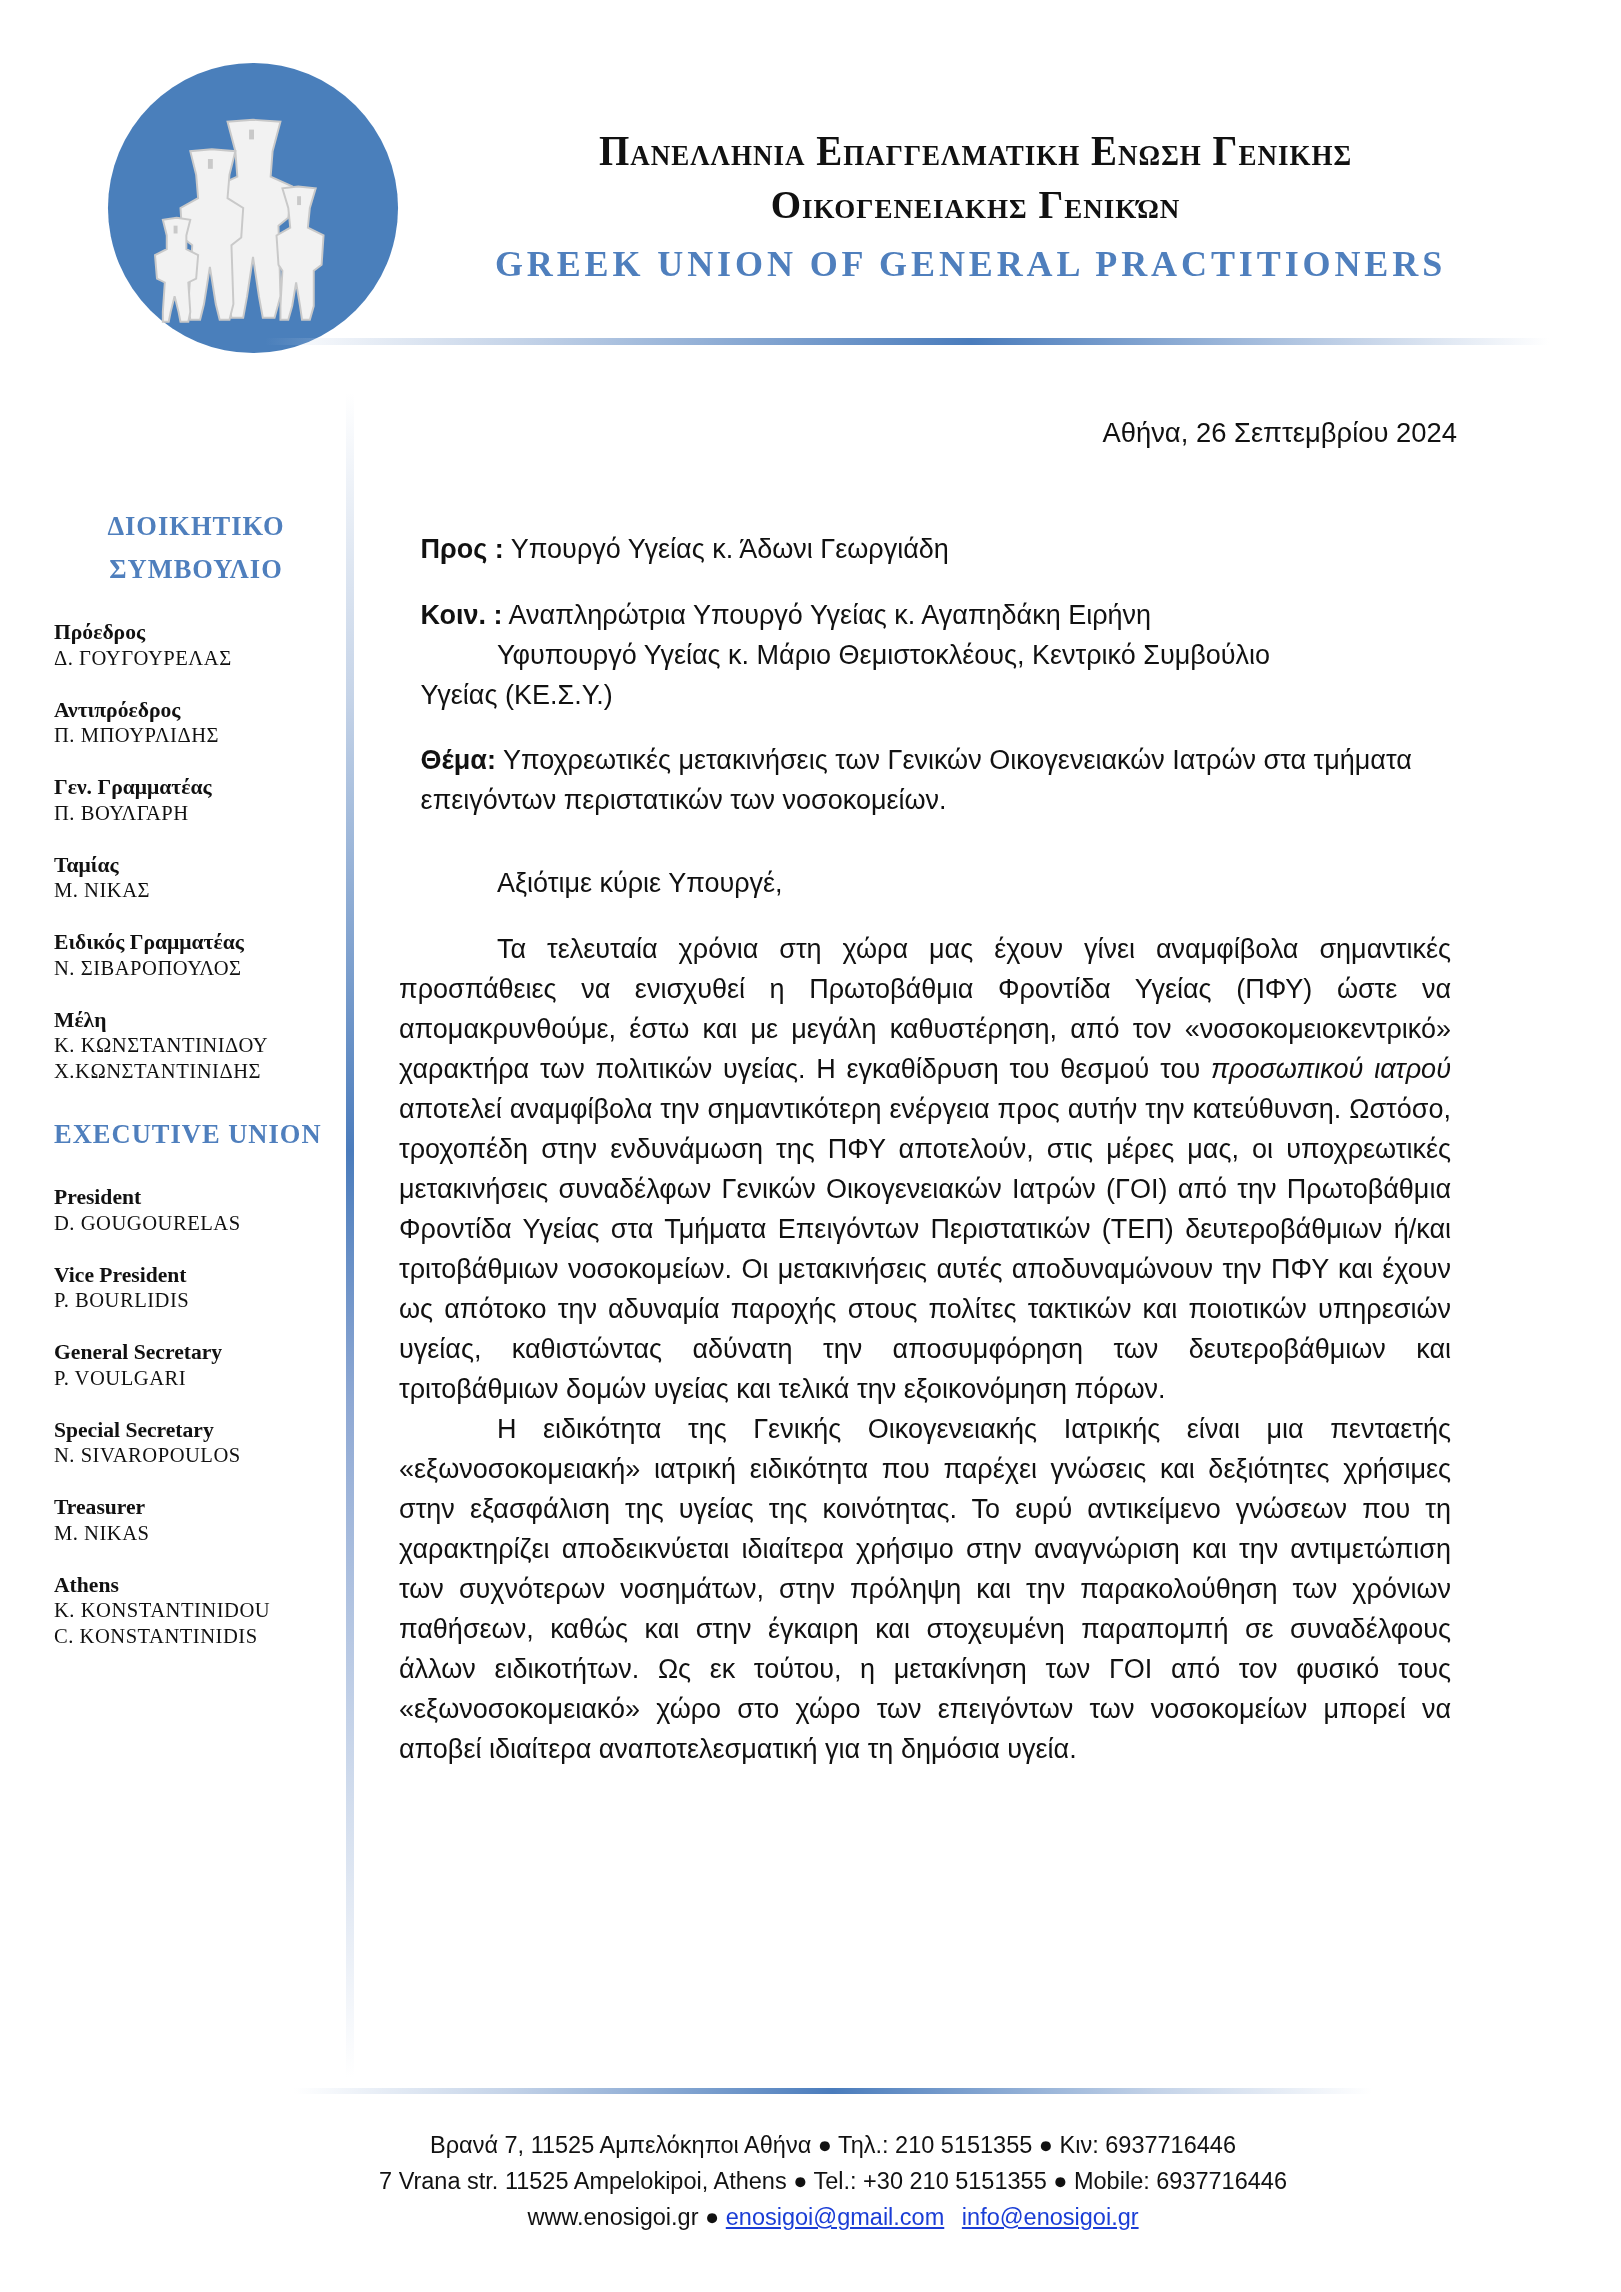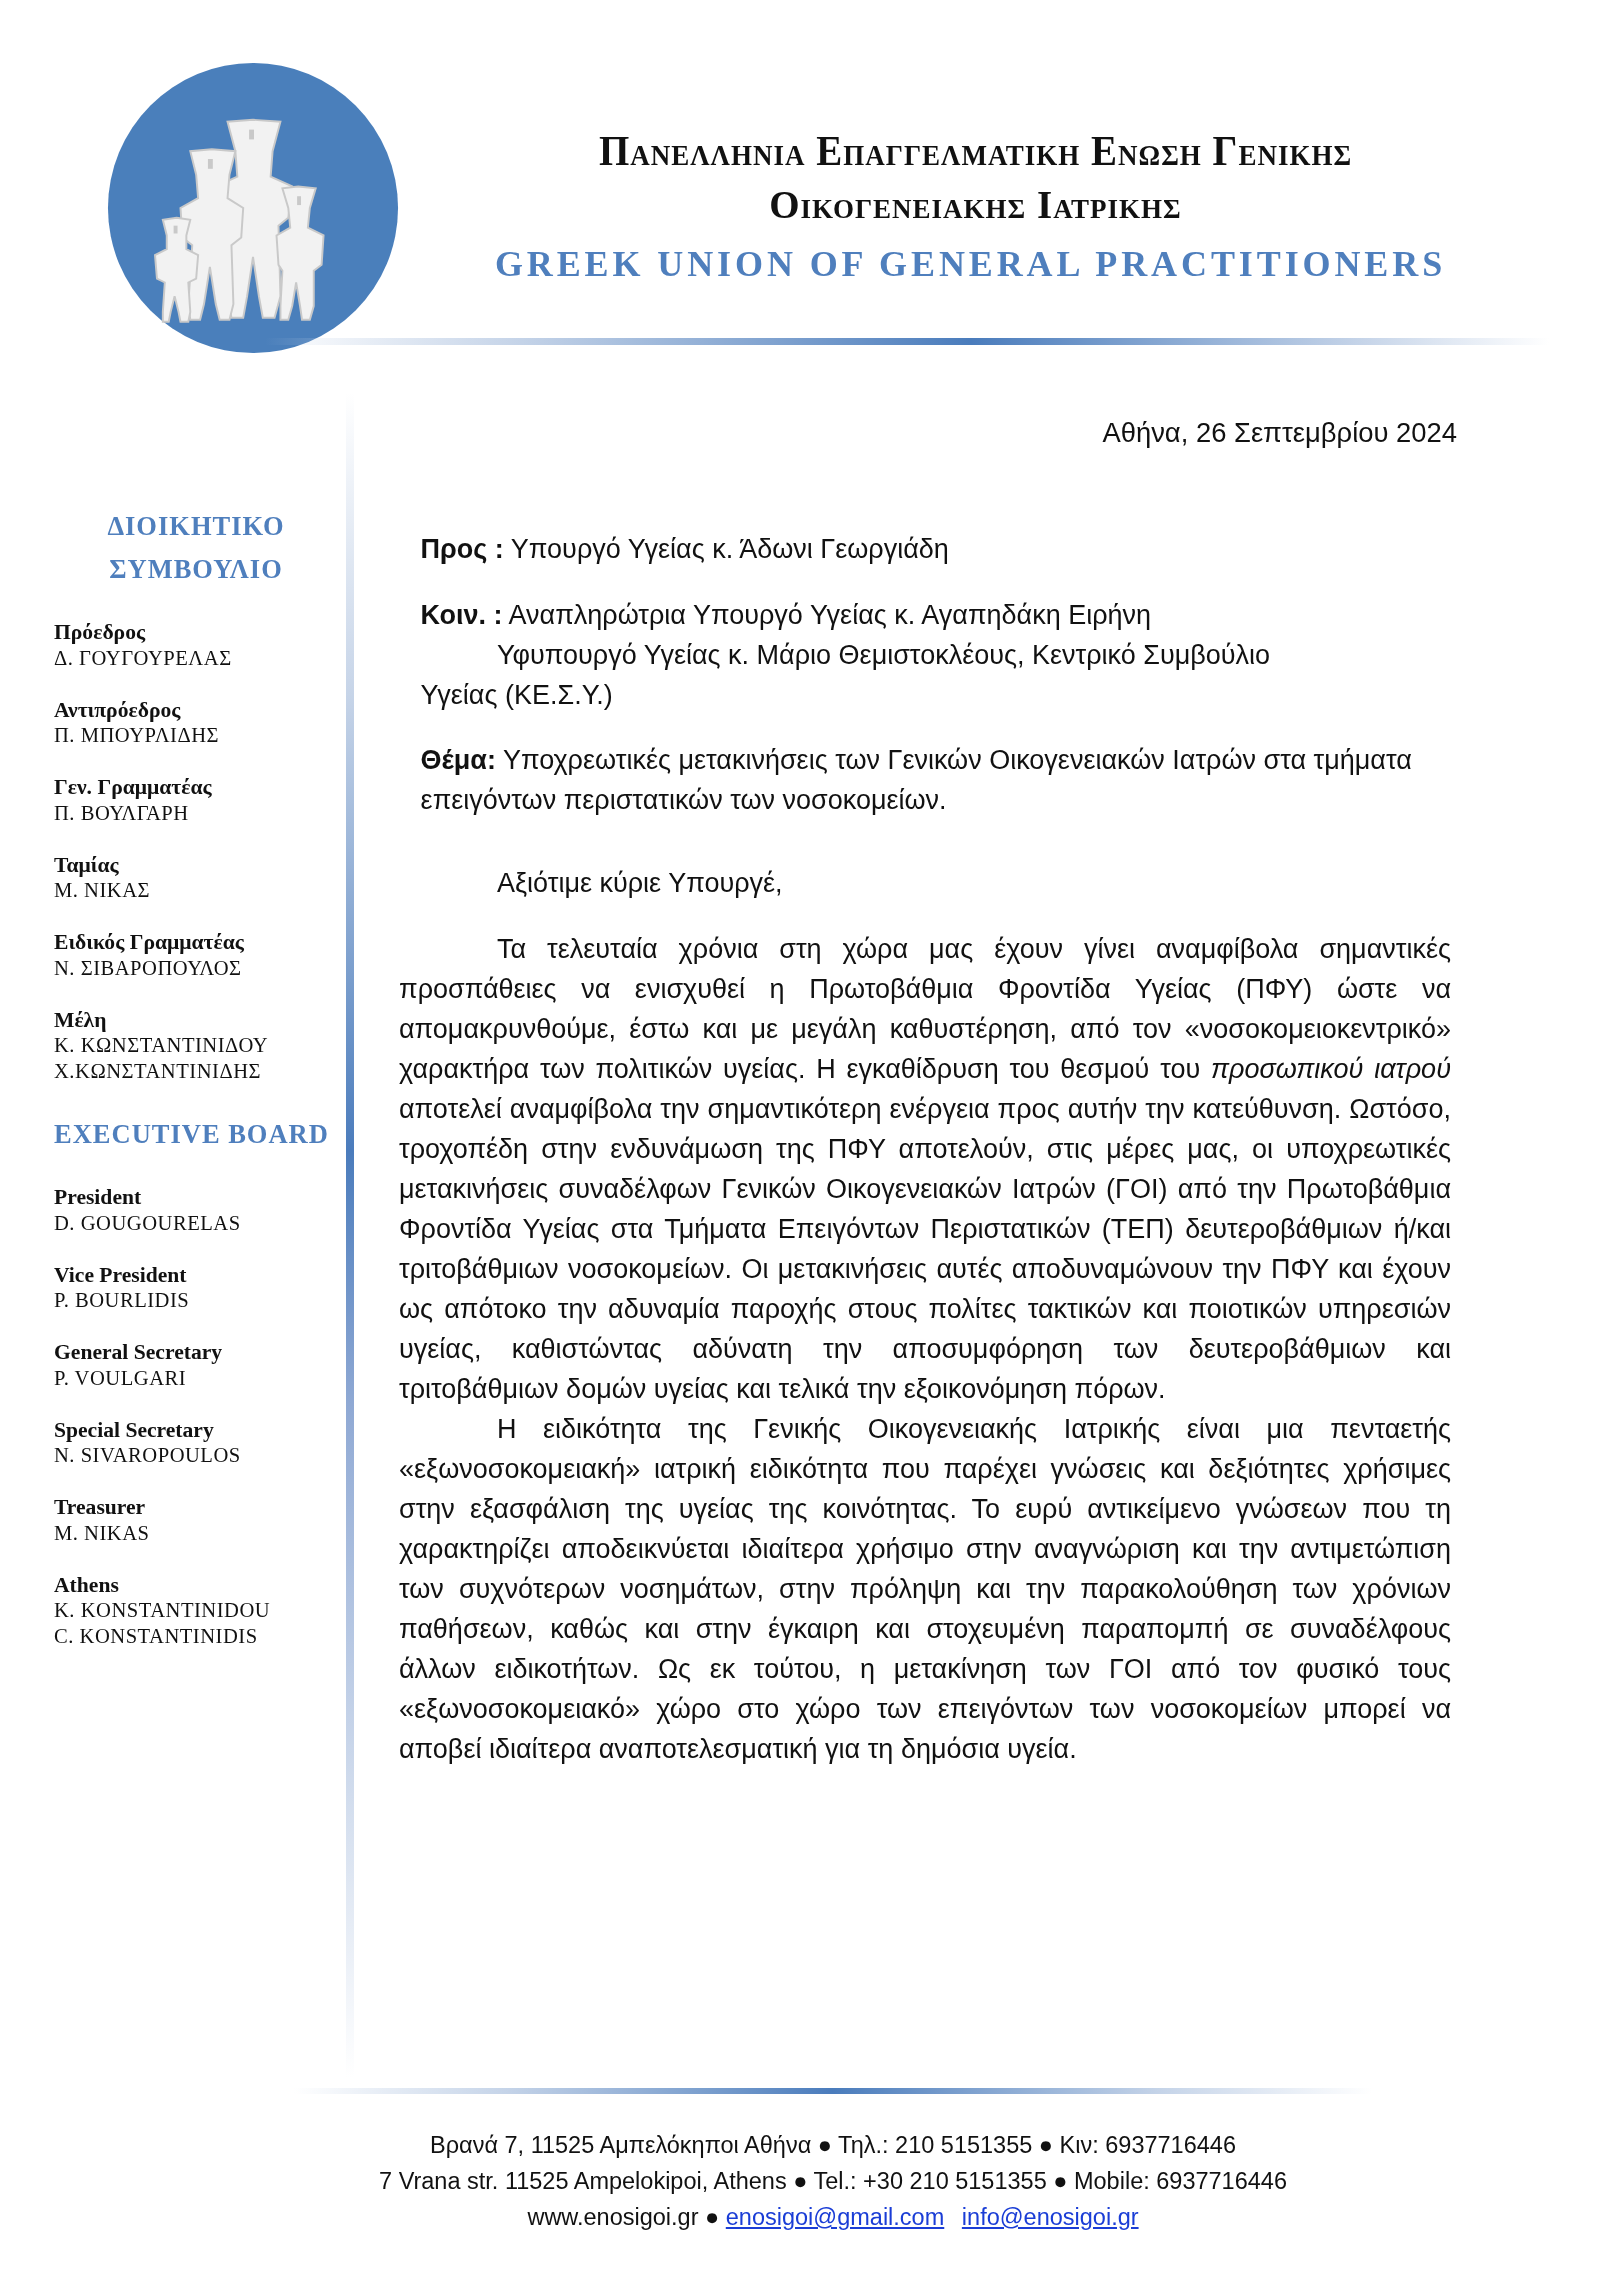--- a/index.html
+++ b/index.html
@@ -69,21 +69,21 @@
   <g fill="#c9c9c9">
     <rect x="146" y="70" width="5" height="10"></rect>
     <rect x="104" y="100" width="5" height="10"></rect>
     <rect x="195" y="138" width="4" height="9"></rect>
     <rect x="69" y="168" width="4" height="8"></rect>
   </g>
 </svg>
 
 <div class="org-title">
   <div class="l1">Πανελληνια Επαγγελματικη Ενωση Γενικης</div>
-  <div class="l2">Οικογενειακης Ιατρικης</div>
+  <div class="l2">Οικογενειακης Γενικών</div>
 </div>
 <div class="org-en">GREEK UNION OF GENERAL PRACTITIONERS</div>
 <div class="hr-top"></div>
 
 <div class="side-rule"></div>
 <div class="sidebar">
   <div class="sb-head gr">
     <div>ΔΙΟΙΚΗΤΙΚΟ</div>
     <div>ΣΥΜΒΟΥΛΙΟ</div>
   </div>
@@ -108,21 +108,21 @@
       <div class="sb-role">Ειδικός Γραμματέας</div>
       <div class="sb-name">Ν. ΣΙΒΑΡΟΠΟΥΛΟΣ</div>
     </div>
     <div class="sb-item">
       <div class="sb-role">Μέλη</div>
       <div class="sb-name">Κ. ΚΩΝΣΤΑΝΤΙΝΙΔΟΥ</div>
       <div class="sb-name">Χ.ΚΩΝΣΤΑΝΤΙΝΙΔΗΣ</div>
     </div>
   </div>
 
-  <div class="sb-head en">EXECUTIVE BOARD</div>
+  <div class="sb-head en">EXECUTIVE UNION</div>
   <div class="sb-list">
     <div class="sb-item">
       <div class="sb-role">President</div>
       <div class="sb-name">D. GOUGOURELAS</div>
     </div>
     <div class="sb-item">
       <div class="sb-role">Vice President</div>
       <div class="sb-name">P. BOURLIDIS</div>
     </div>
     <div class="sb-item">

